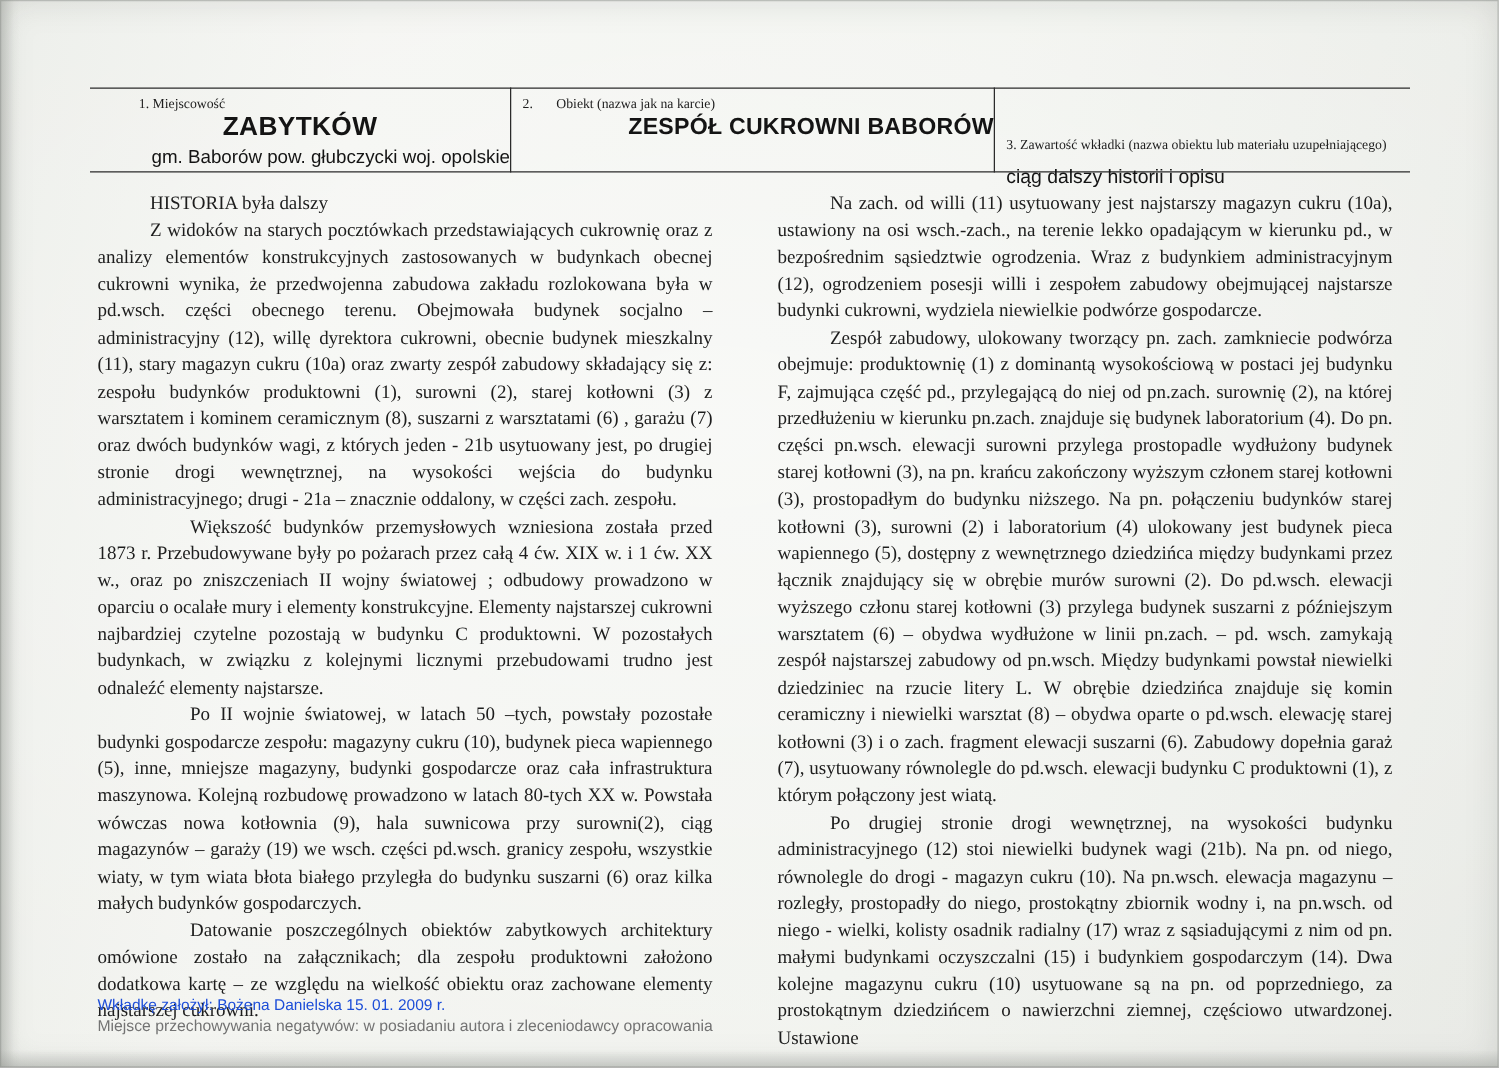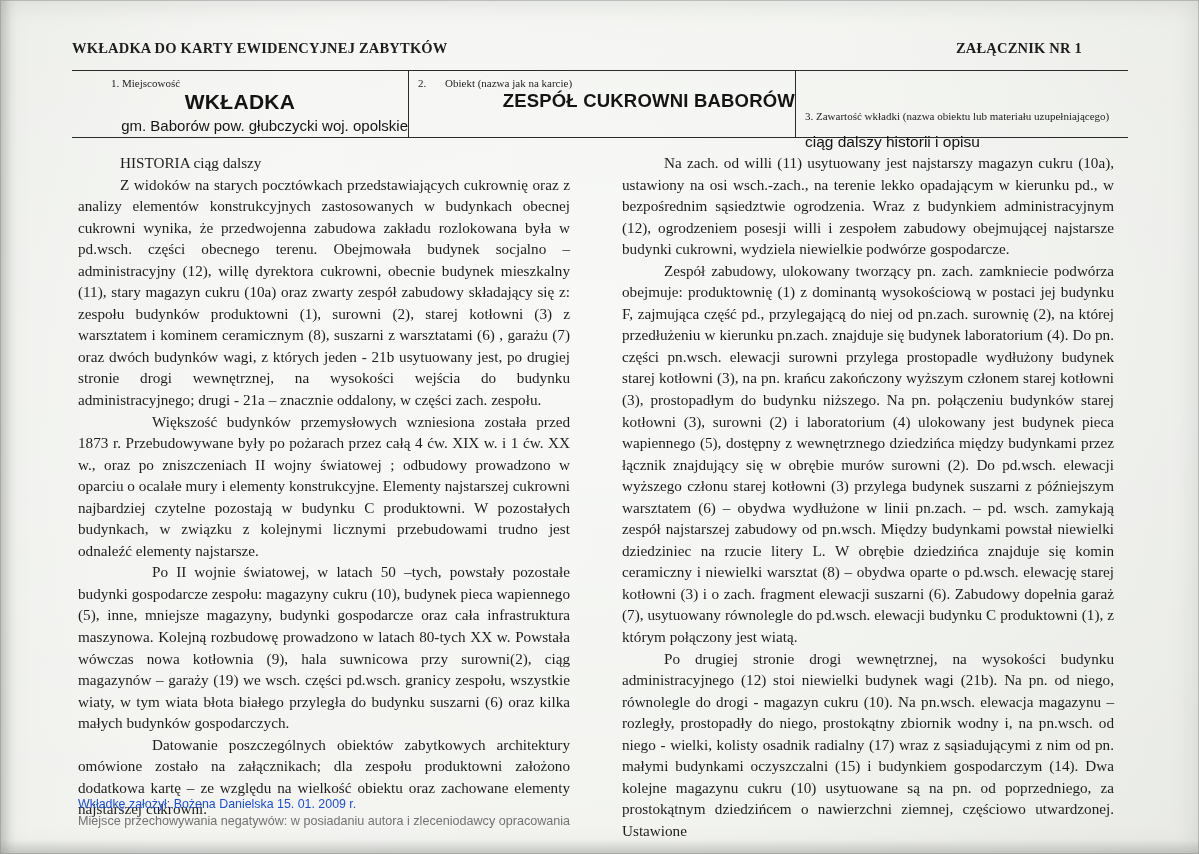--- a/index.html
+++ b/index.html
@@ -210,57 +210,53 @@
   }
 </style>
 </head>
 <body>
 
 <div class="page">
   <div class="scan-tint"></div>
 
   <div class="content">
 
-    <div class="hdr-title-row">
-      <div class="hdr-title">WKŁADKA DO KARTY EWIDENCYJNEJ ZABYTKÓW</div>
-      <div class="hdr-annex">ZAŁĄCZNIK NR 1</div>
-    </div>
 
     <div class="rule rule-top"></div>
     <div class="rule rule-bottom"></div>
     <div class="vdiv vdiv-1"></div>
     <div class="vdiv vdiv-2"></div>
 
     <div class="cell cell-1">
       <div class="cell-label">
         <span class="num">1.</span>
         <span>Miejscowość</span>
       </div>
-      <div class="big val-sans">WKŁADKA</div>
+      <div class="big val-sans">ZABYTKÓW</div>
       <div class="sub val-sans">gm. Baborów   pow. głubczycki   woj. opolskie</div>
     </div>
 
     <div class="cell cell-2">
       <div class="cell-label">
         <span class="num">2.</span>
         <span>Obiekt (nazwa jak na karcie)</span>
       </div>
       <div class="big val-sans">ZESPÓŁ CUKROWNI BABORÓW</div>
     </div>
 
     <div class="cell cell-3">
       <div class="cell-label">
         <span>3.</span>
         <span>Zawartość wkładki (nazwa obiektu lub materiału uzupełniającego)</span>
       </div>
       <div class="val val-sans">ciąg dalszy historii i  opisu</div>
     </div>
 
     <div class="col col-left">
-      <p class="sec-head">HISTORIA ciąg dalszy</p>
+      <p class="sec-head">HISTORIA była dalszy</p>
       <p class="indent">Z  widoków na starych pocztówkach przedstawiających cukrownię oraz z analizy elementów konstrukcyjnych zastosowanych w budynkach obecnej cukrowni wynika, że przedwojenna  zabudowa zakładu  rozlokowana była w pd.wsch. części obecnego terenu. Obejmowała budynek socjalno – administracyjny (12),  willę dyrektora cukrowni, obecnie budynek mieszkalny (11), stary magazyn cukru (10a) oraz zwarty zespół zabudowy składający się z:  zespołu budynków produktowni (1), surowni (2), starej kotłowni (3) z warsztatem i kominem ceramicznym (8), suszarni z warsztatami  (6) , garażu (7) oraz dwóch budynków wagi, z których jeden - 21b usytuowany jest, po drugiej stronie drogi wewnętrznej,  na wysokości wejścia do budynku administracyjnego; drugi - 21a – znacznie oddalony,  w części zach. zespołu.</p>
       <p class="indent-lg">Większość  budynków  przemysłowych  wzniesiona  została  przed 1873 r.  Przebudowywane były po pożarach przez  całą 4 ćw. XIX w. i 1 ćw. XX w.,  oraz po zniszczeniach II wojny światowej ; odbudowy prowadzono w oparciu o ocalałe mury i elementy konstrukcyjne.   Elementy najstarszej cukrowni  najbardziej  czytelne  pozostają   w  budynku  C  produktowni. W pozostałych budynkach, w związku z kolejnymi licznymi przebudowami trudno jest odnaleźć elementy najstarsze.</p>
       <p class="indent-lg">Po II wojnie światowej, w latach 50 –tych,  powstały  pozostałe budynki gospodarcze zespołu: magazyny cukru (10), budynek pieca wapiennego (5), inne, mniejsze  magazyny, budynki gospodarcze oraz cała infrastruktura maszynowa. Kolejną rozbudowę prowadzono w latach 80-tych XX w. Powstała wówczas nowa kotłownia (9), hala suwnicowa przy surowni(2), ciąg magazynów – garaży (19)  we wsch. części pd.wsch. granicy zespołu, wszystkie wiaty, w tym wiata błota białego przyległa do budynku suszarni (6) oraz kilka małych budynków gospodarczych.</p>
       <p class="indent-lg">Datowanie  poszczególnych  obiektów  zabytkowych  architektury omówione zostało na załącznikach; dla zespołu produktowni założono dodatkowa kartę – ze względu na wielkość obiektu oraz zachowane elementy najstarszej cukrowni.</p>
     </div>
 
     <div class="col col-right">
       <p class="indent">Na zach. od willi (11) usytuowany jest najstarszy magazyn cukru (10a), ustawiony na osi wsch.-zach.,  na terenie lekko opadającym w kierunku pd., w bezpośrednim sąsiedztwie ogrodzenia. Wraz z budynkiem administracyjnym (12), ogrodzeniem  posesji willi i  zespołem zabudowy obejmującej najstarsze budynki cukrowni, wydziela niewielkie podwórze gospodarcze.</p>
       <p class="indent">Zespół zabudowy, ulokowany tworzący pn. zach. zamkniecie podwórza obejmuje: produktownię (1) z dominantą wysokościową w postaci jej  budynku F, zajmująca część pd., przylegającą do niej od pn.zach. surownię (2), na której przedłużeniu w kierunku pn.zach. znajduje się budynek laboratorium (4). Do pn. części pn.wsch. elewacji surowni przylega prostopadle wydłużony budynek starej kotłowni (3), na pn. krańcu zakończony wyższym członem starej kotłowni (3), prostopadłym do budynku niższego. Na pn. połączeniu budynków starej kotłowni (3), surowni (2) i laboratorium (4) ulokowany jest budynek pieca wapiennego (5), dostępny z wewnętrznego dziedzińca między budynkami przez łącznik znajdujący się w obrębie murów surowni (2). Do pd.wsch. elewacji wyższego członu starej kotłowni (3) przylega budynek suszarni z późniejszym  warsztatem (6) – obydwa wydłużone w linii pn.zach. – pd. wsch. zamykają zespół najstarszej zabudowy od pn.wsch. Między budynkami powstał niewielki dziedziniec na rzucie litery L.  W obrębie dziedzińca znajduje się komin ceramiczny i niewielki warsztat (8) – obydwa oparte o pd.wsch. elewację starej kotłowni (3) i o zach. fragment elewacji suszarni (6). Zabudowy dopełnia garaż (7), usytuowany równolegle do pd.wsch. elewacji budynku C produktowni (1), z którym połączony jest wiatą.</p>
       <p class="indent">Po drugiej stronie drogi wewnętrznej, na wysokości budynku administracyjnego (12) stoi niewielki budynek wagi (21b). Na pn. od niego, równolegle do drogi - magazyn cukru (10). Na pn.wsch. elewacja magazynu – rozległy, prostopadły do niego, prostokątny zbiornik wodny i, na pn.wsch. od niego - wielki, kolisty osadnik radialny (17) wraz z sąsiadującymi z nim od pn. małymi budynkami oczyszczalni (15) i budynkiem gospodarczym (14).  Dwa kolejne magazynu cukru (10) usytuowane są na pn. od poprzedniego, za prostokątnym dziedzińcem o nawierzchni ziemnej, częściowo utwardzonej. Ustawione</p>

